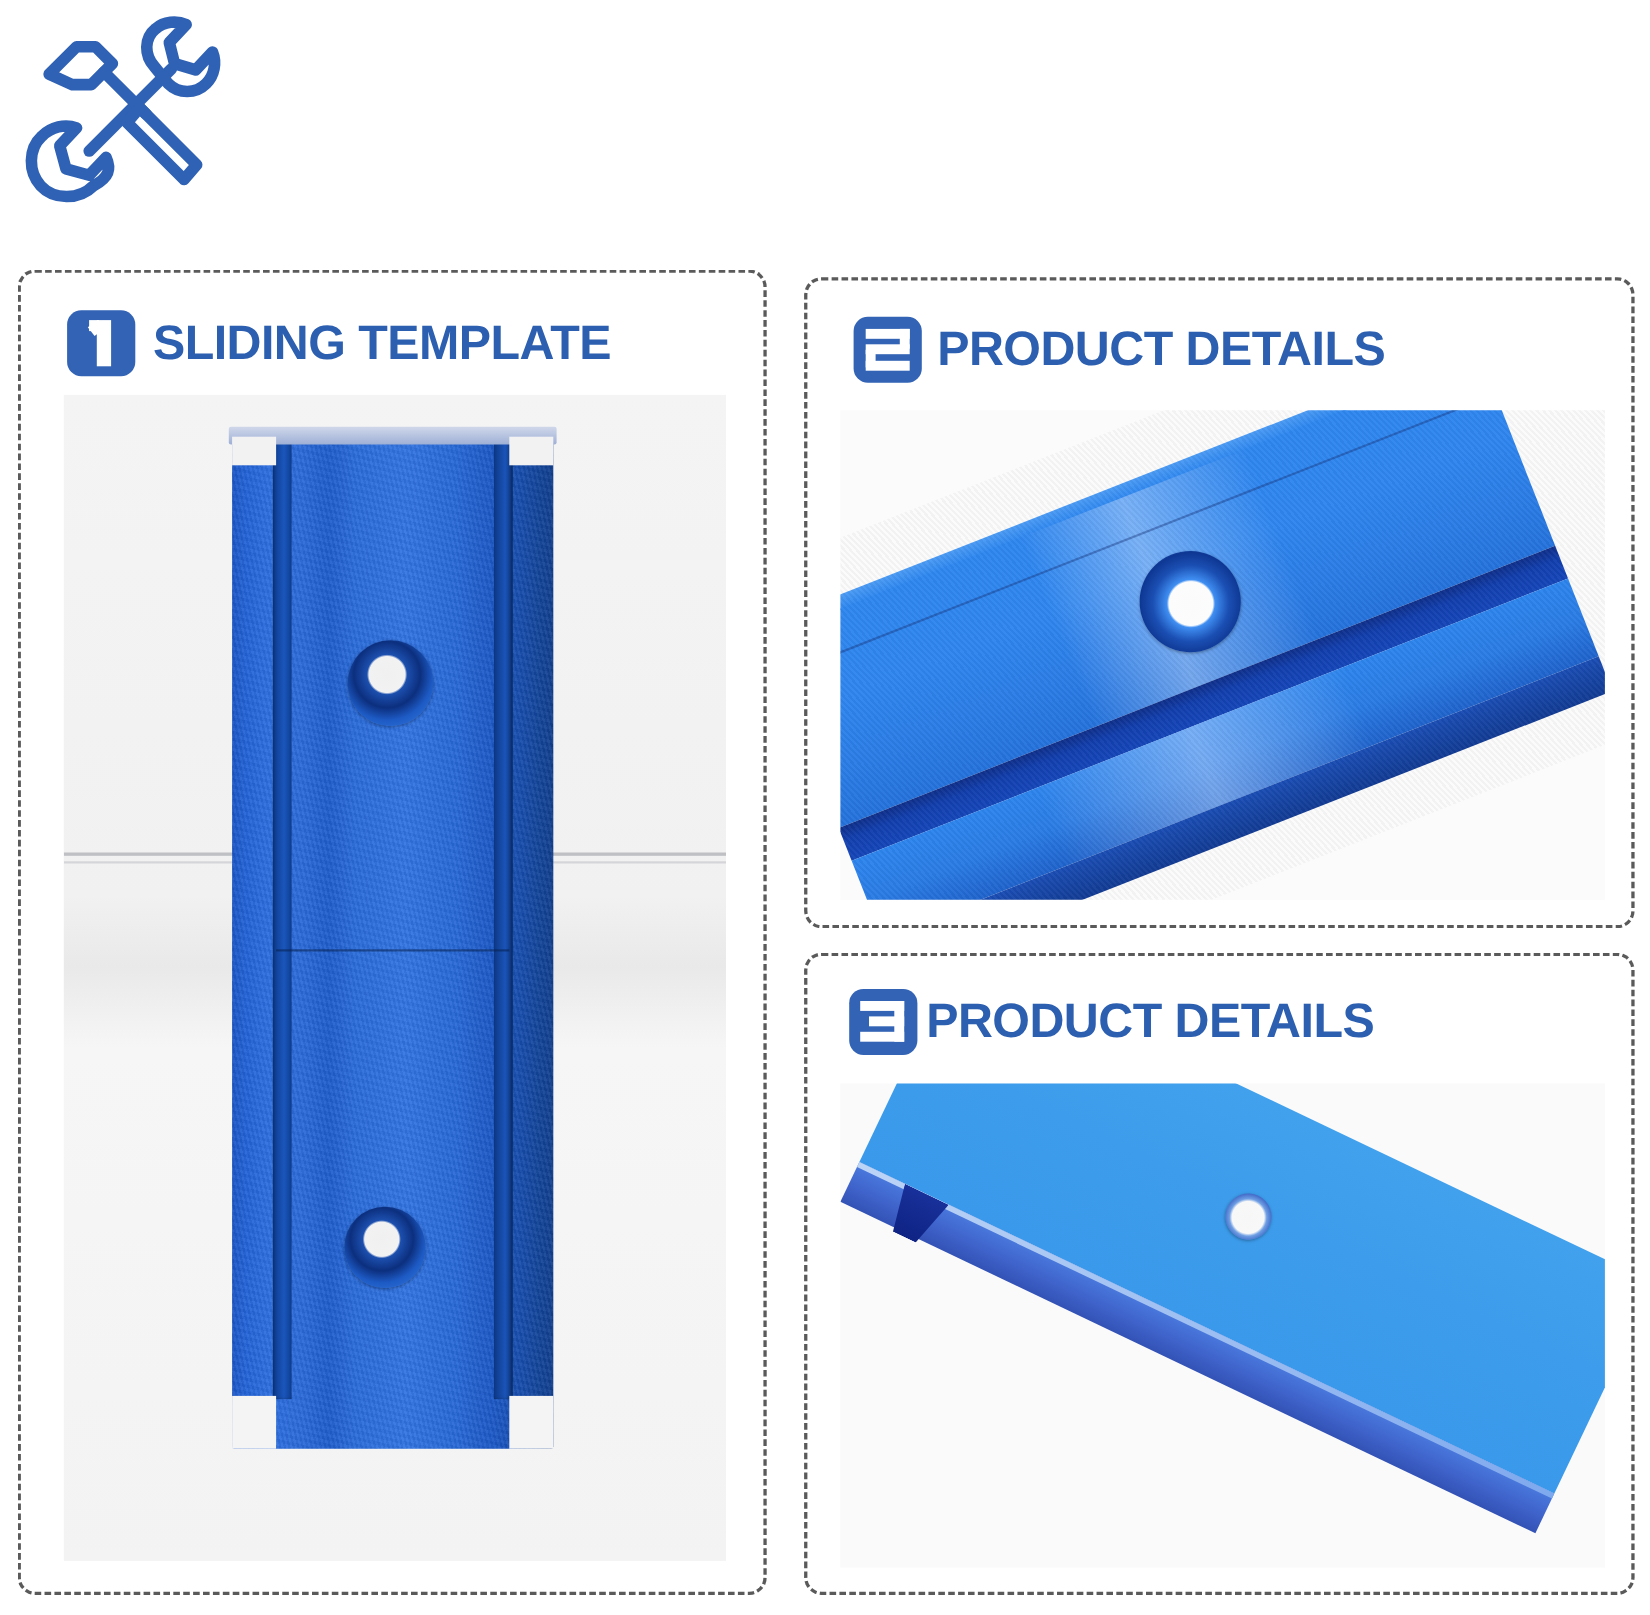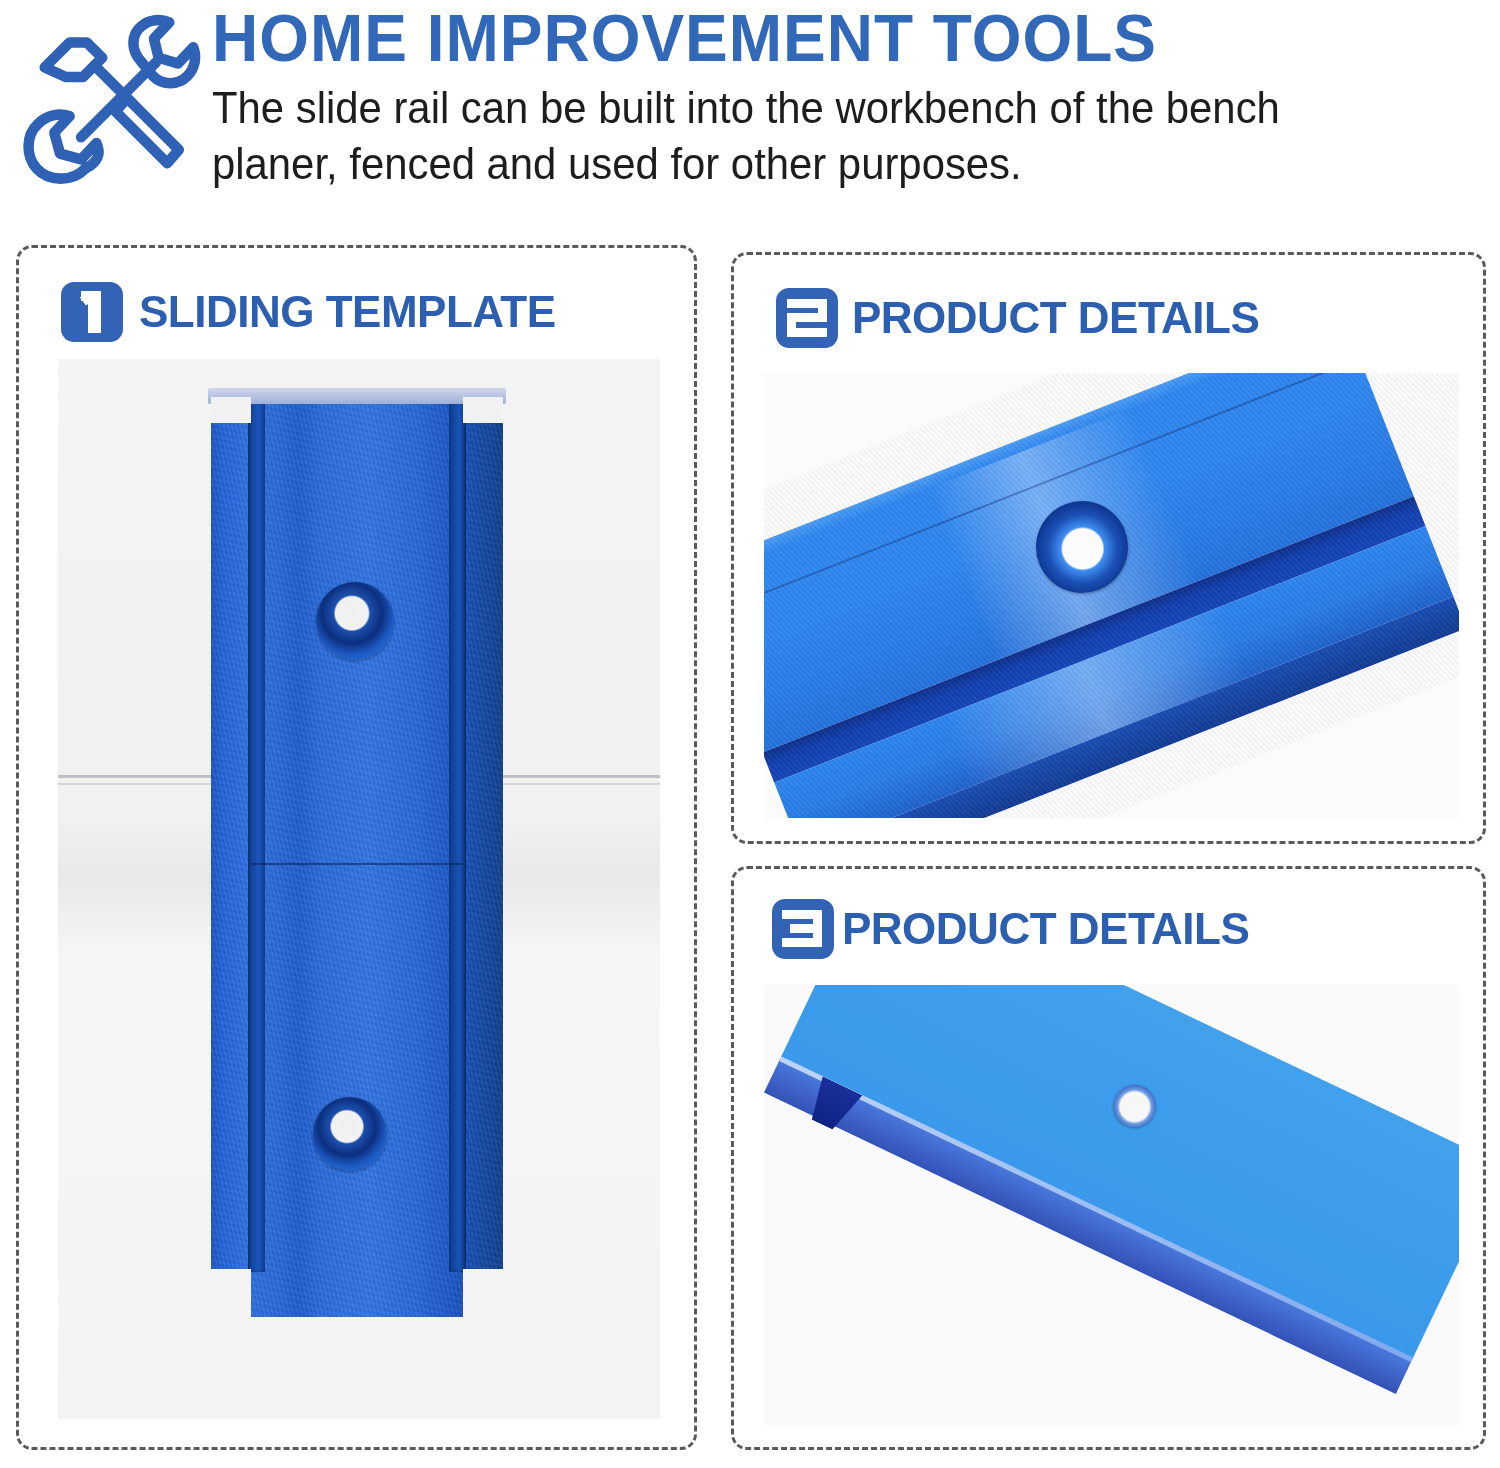--- a/index.html
+++ b/index.html
@@ -346,24 +346,20 @@
                L 150 18 L 155 38 L 175 44 L 191 27
                C 195 37, 193 49, 185 57
                C 175 67, 159 67, 149 57 Z" transform="translate(0,14)"></path>
 
       <path d="M36 62 L 62 36 L 80 36 L 96 52 L 76 72 L 58 72 Z"></path>
       <path d="M88 60 L 128 100"></path>
       <path d="M122 94 L 176 148 L 164 162 L 110 108 Z"></path>
     </svg>
   </div>
 
-  <div class="header-text">
-    <div class="header-title">HOME IMPROVEMENT TOOLS</div>
-    <div class="header-sub">The slide rail can be built into the workbench of the bench planer, fenced and used for other purposes.</div>
-  </div>
 </div>
 
 <div class="panel" id="panel-1">
 
   <div class="panel-head">
     <div class="badge">
       <svg viewBox="0 0 62 60">
         <rect x="20" y="9" width="9" height="10" fill="#ffffff"></rect>
         <rect x="20" y="9" width="9" height="10" fill="#ffffff" transform="rotate(-38 29 14)"></rect>
         <rect x="27" y="9" width="13" height="42" fill="#ffffff"></rect>

